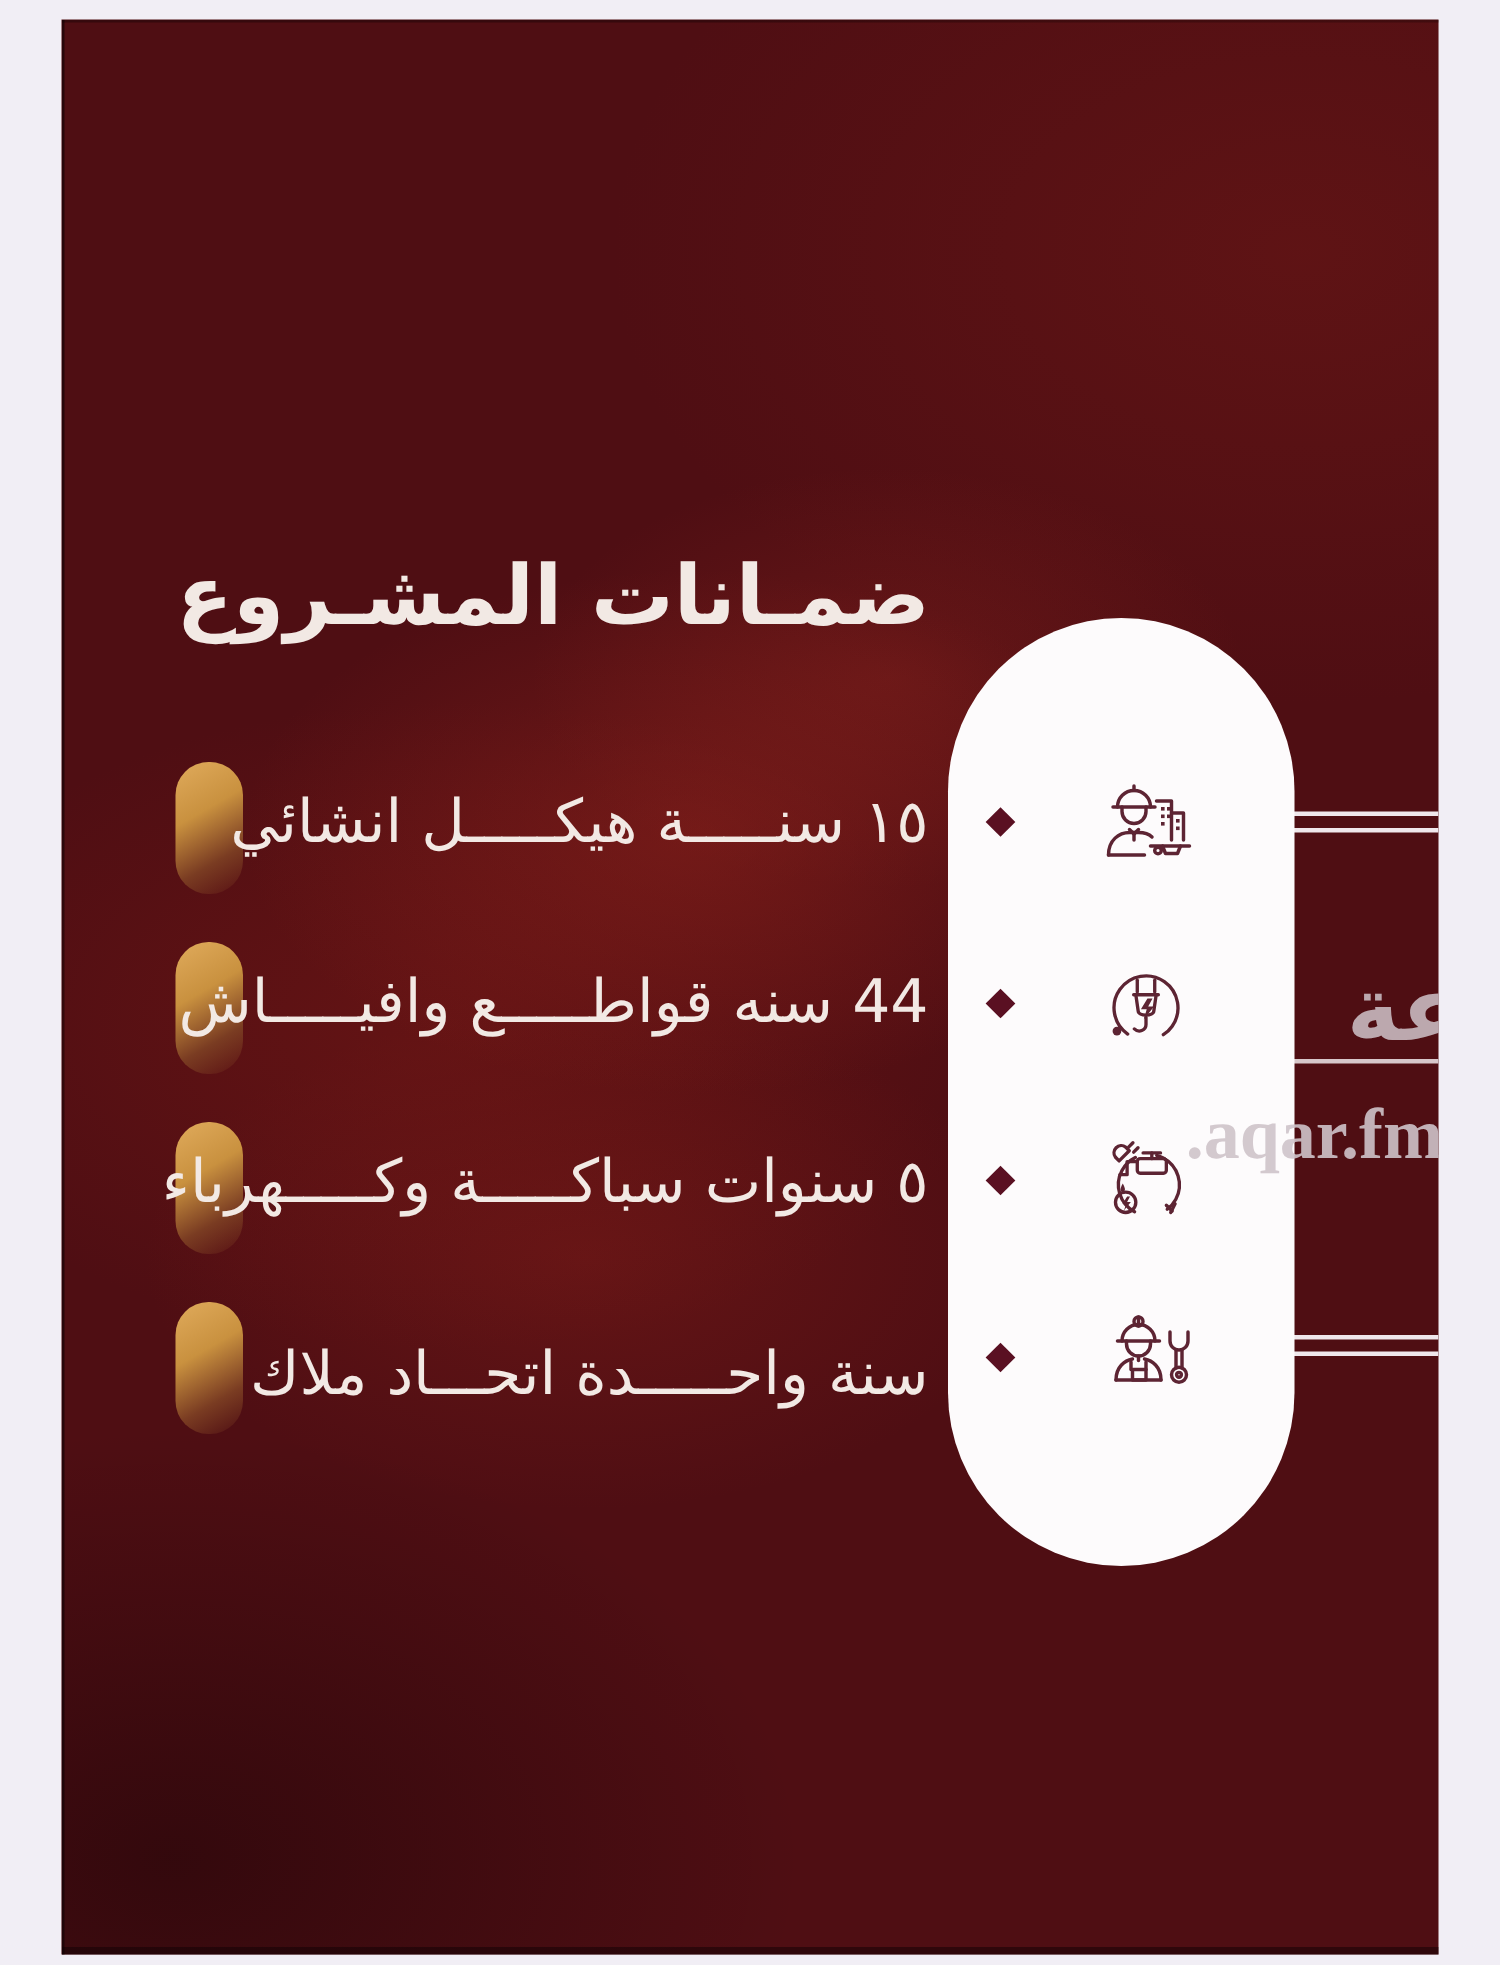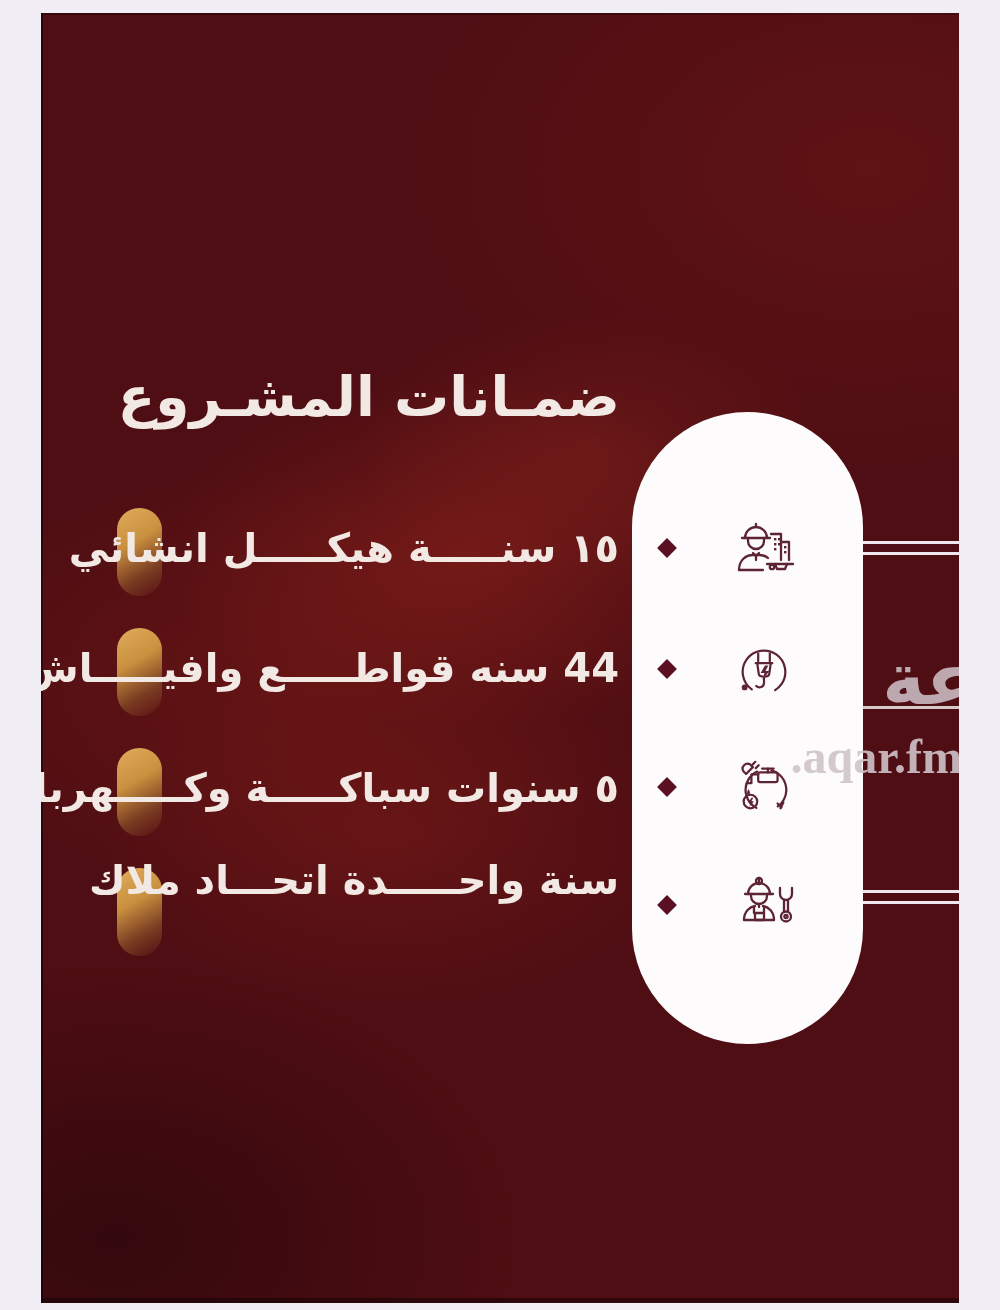--- a/index.html
+++ b/index.html
@@ -51,27 +51,27 @@
   .ic1{left:688px;top:504px;} .ic2{left:692px;top:625px;} .ic3{left:692px;top:743px;} .ic4{left:691px;top:860px;}
   
   .tab{
     position:absolute;left:76px;width:45px;height:88px;border-radius:22px;z-index:3;
     background:linear-gradient(150deg,var(--gold_start) 0%,var(--gold_mid) 38%,var(--gold_end) 72%,rgba(95,28,22,0) 100%);
   }
   .t1{top:495px;} .t2{top:615px;} .t3{top:735px;} .t4{top:855px;}
   
   .row-label{
     position:absolute;right:340px;z-index:3;direction:rtl;white-space:nowrap;
-    font-size:40px;font-weight:700;color:var(--text_color);
+    font-size:40px;font-weight:400;color:var(--text_color);
   }
-  .r1{top:512px;} .r2{top:632px;} .r3{top:752px;} .r4{top:844px;}
+  .r1{top:512px;} .r2{top:632px;} .r3{top:752px;} .r4{top:880px;}
   
   .wm-arabic{
     position:absolute;right:-16px;top:630px;z-index:4;direction:rtl;white-space:nowrap;
-    font-size:72px;font-weight:700;line-height:1;color:var(--watermark_color);opacity:.85;
+    font-size:60px;font-weight:700;line-height:1;color:var(--watermark_color);opacity:.85;
   }
   .wm-domain{
     position:absolute;right:-3px;top:716px;z-index:4;white-space:nowrap;
     font-family:"Liberation Serif","DejaVu Serif",serif;font-size:48px;font-weight:700;
     color:var(--watermark_color);opacity:.9;
   }
 </style>
 </head>
 <body>
 

